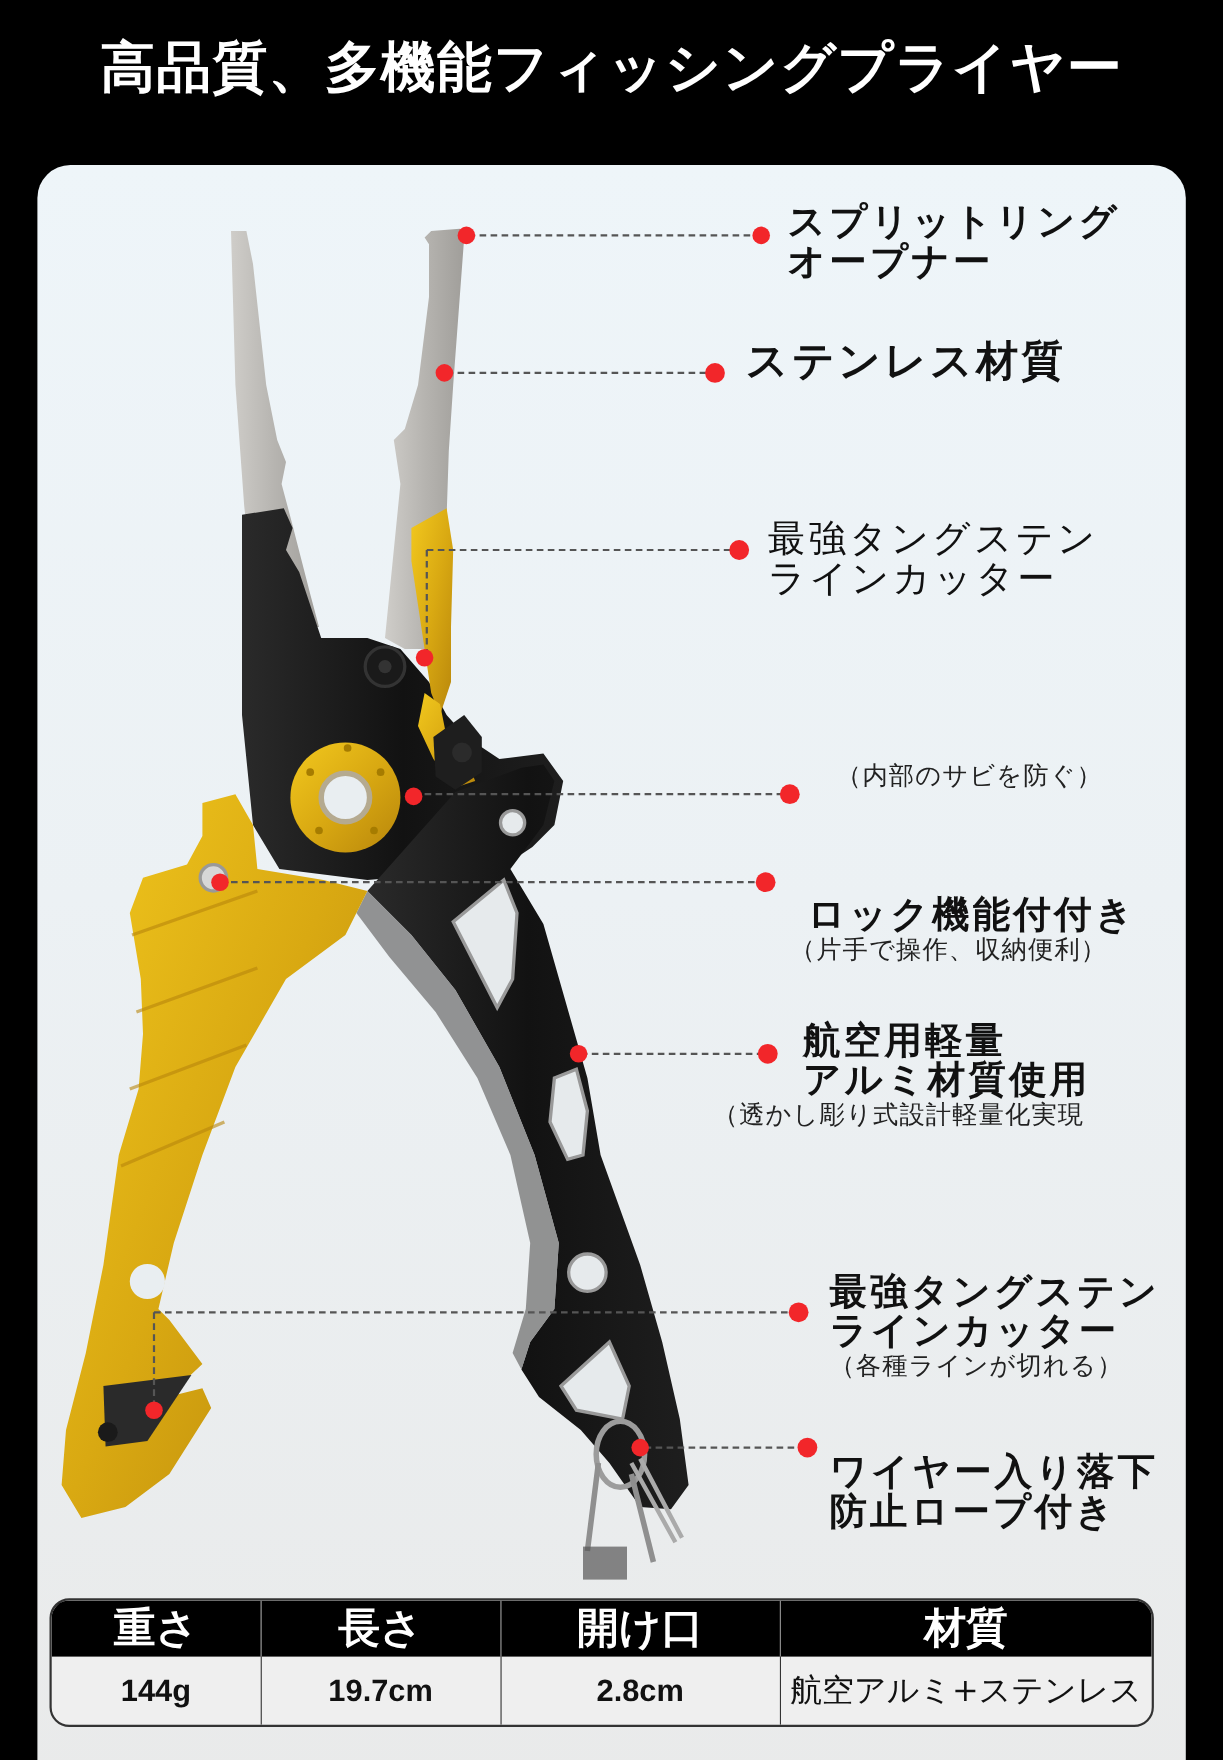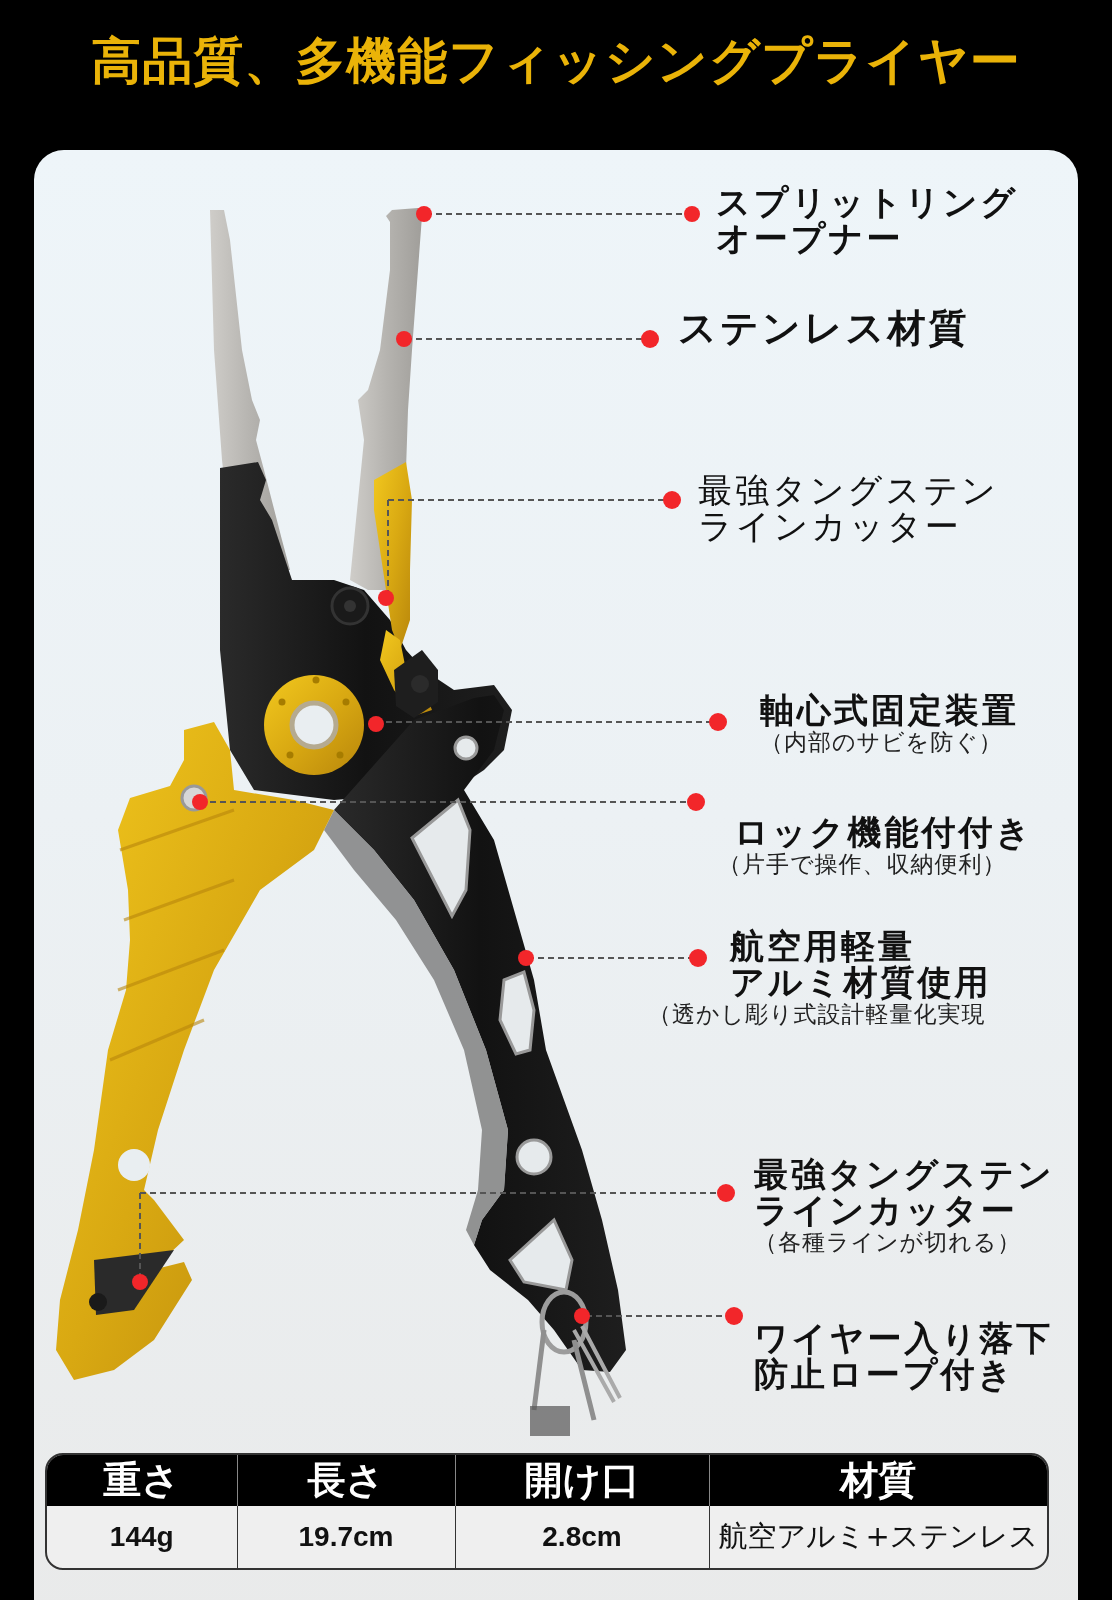--- a/index.html
+++ b/index.html
@@ -2,21 +2,21 @@
 <html><head>
 <meta charset="utf-8">
 <style>
   html, body { margin: 0; padding: 0; }
   body {
     width: 1112px; height: 1600px; background: #000; position: relative; overflow: hidden;
     font-family: "DejaVu Sans", sans-serif;
   }
   .title {
     position: absolute; left: 0; top: 28px; width: 1112px; text-align: center;
-    color: #eab308; font-weight: bold; font-size: 50px; letter-spacing: 1px;
+    color: #ffffff; font-weight: bold; font-size: 50px; letter-spacing: 1px;
     font-family: "DejaVu Sans", sans-serif;
   }
   .card {
     position: absolute; left: 34px; top: 150px; width: 1044px; height: 1480px;
     border-radius: 30px;
     background: linear-gradient(180deg, #eef5f9 0%, #ecf1f4 45%, #e9eaea 100%);
     overflow: hidden;
   }
   .pliers { position: absolute; left: 0; top: 0; }
   .callout { position: absolute; color: #111; }
@@ -164,21 +164,20 @@
   <div class="callout" style="left:644px; top:158px;">
     <div class="main" style="font-size:38px; line-height:40px;">ステンレス材質</div>
   </div>
 
   <div class="callout" style="left:664px; top:322px;">
     <div class="main" style="font-weight:normal;">最強タングステン</div>
     <div class="main" style="font-weight:normal;">ラインカッター</div>
   </div>
 
   <div class="callout" style="left:726px; top:542px;">
-    <div class="main">軸心式固定装置</div>
     <div class="sub" style="padding-left:0px;">（内部のサビを防ぐ）</div>
   </div>
 
   <div class="callout" style="left:684px; top:628px;margin-top:36px;">
     <div class="main" style="padding-left:16px;">ロック機能付付き</div>
     <div class="sub">（片手で操作、収納便利）</div>
   </div>
 
   <div class="callout" style="left:614px; top:778px;">
     <div class="main" style="padding-left:82px;">航空用軽量</div>

